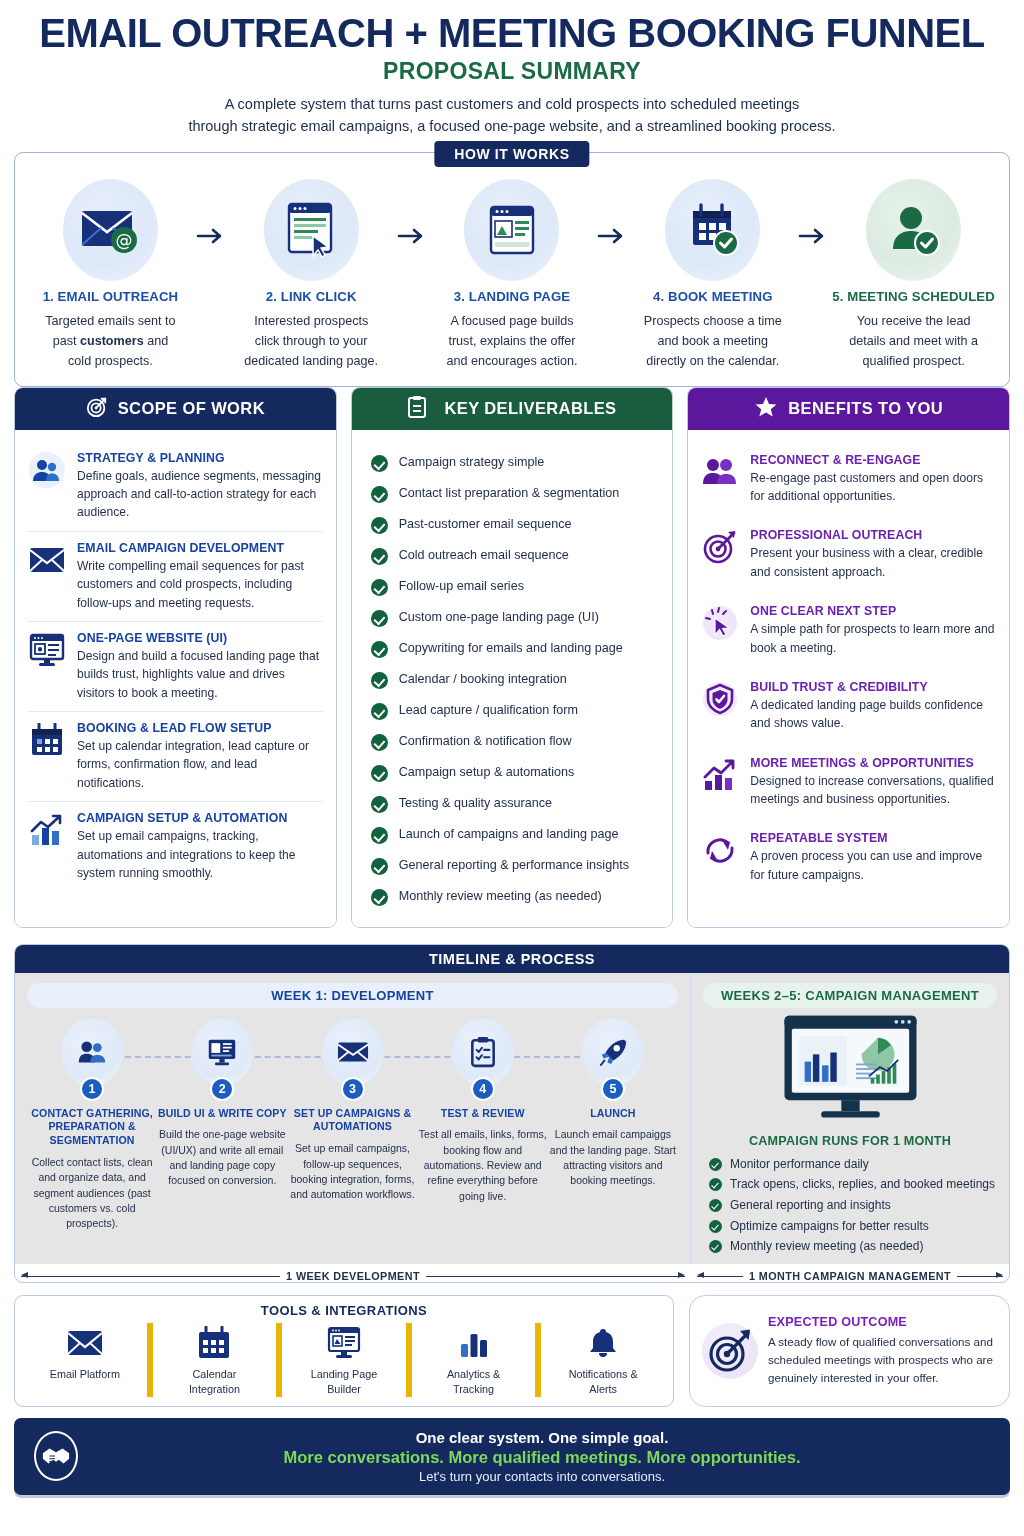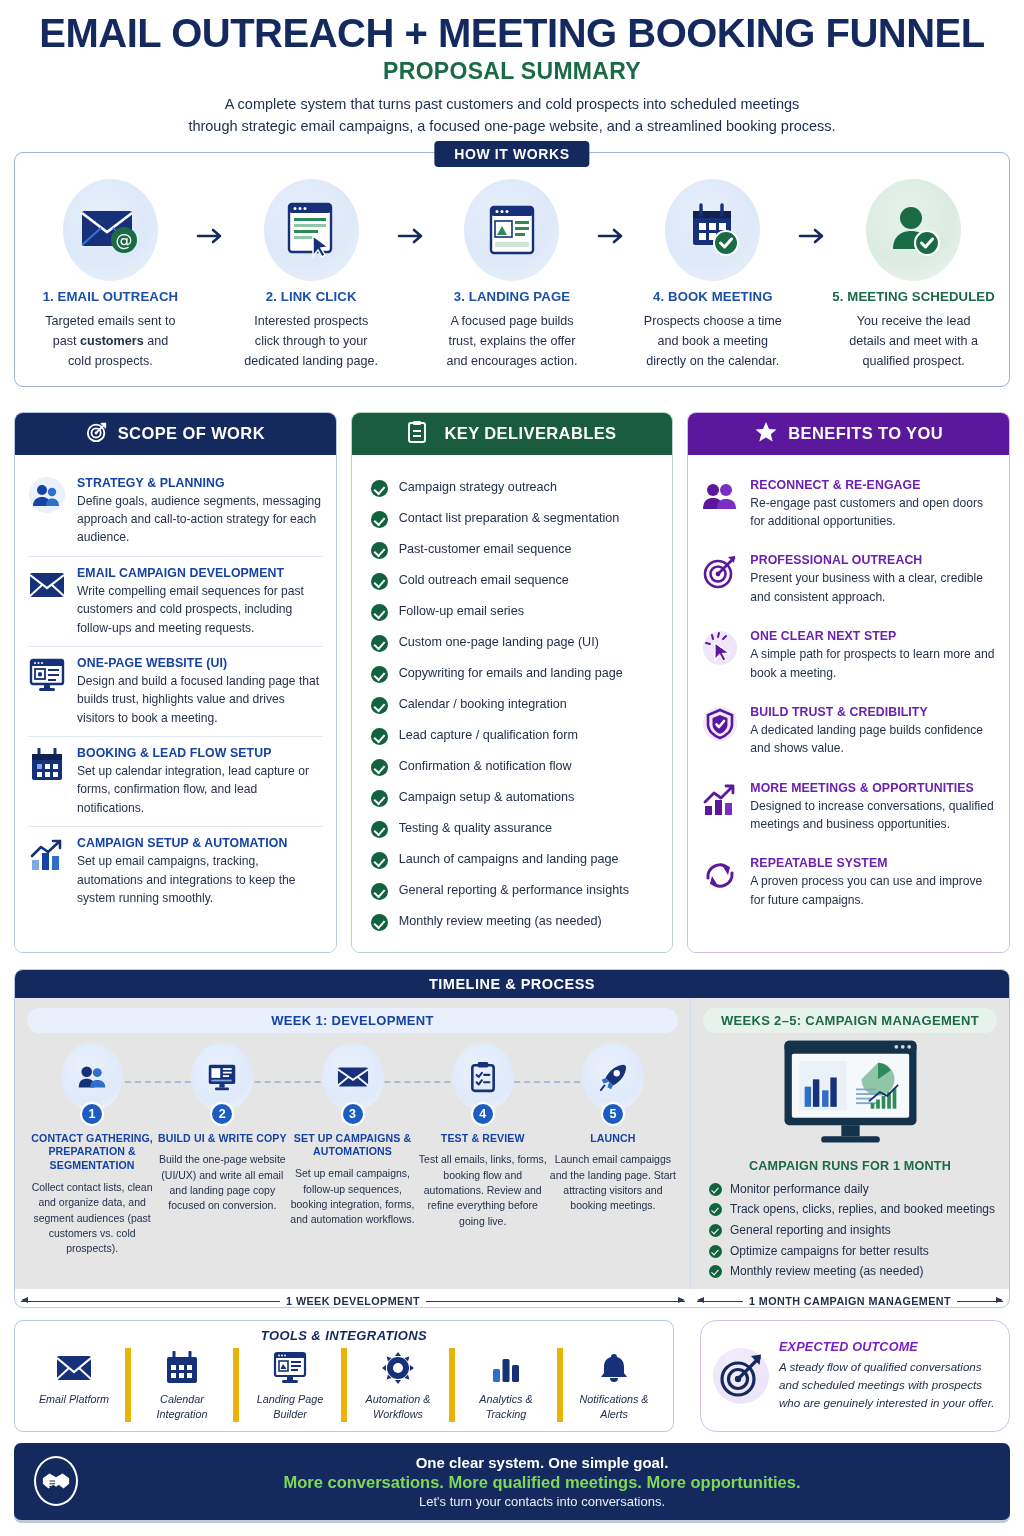--- a/index.html
+++ b/index.html
@@ -53,21 +53,21 @@
   }
   .hiw-title {
     font-size: 13.2px; font-weight: 700; color: #1b4fa8; letter-spacing: 0.1px;
     margin-bottom: 7px;
   }
   .hiw-title.green { color: #1a6b45; }
   .hiw-desc { font-size: 12.6px; line-height: 1.62; color: #24314d; }
   .hiw-desc b { font-weight: 700; }
 
   
-  .cols { display: flex; gap: 14px; margin-top: 25px; align-items: stretch; }
+  .cols { display: flex; gap: 14px; margin-top: 0; align-items: stretch; }
   .col { flex: 1; border-radius: 9px; overflow: hidden; display: flex; flex-direction: column; }
   .col.navy  { border: 1.4px solid #b9c8e4; }
   .col.green { border: 1.4px solid #b6d2c2; }
   .col.purp  { border: 1.4px solid #d0bce6; }
   .col-hd {
     display: flex; align-items: center; justify-content: center; gap: 10px;
     height: 42px; color: #fff; font-size: 16.5px; font-weight: 800; letter-spacing: 0.4px;
   }
   .col-hd.navy  { background: #14295e; }
   .col-hd.green { background: #1a5c3e; gap: 17px; }
@@ -154,21 +154,21 @@
   .mlist { padding-left: 6px; }
   .mli { display: flex; gap: 8px; align-items: flex-start; padding: 2.2px 0; text-align: left; }
   .mchk { flex: 0 0 13px; width: 13px; height: 13px; border-radius: 50%; background: #13623f; position: relative; margin-top: 2px; }
   .mchk::after {
     content:""; position:absolute; left:4px; top:3px; width:3px; height:6px;
     border: solid #fff; border-width: 0 1.7px 1.7px 0; transform: rotate(42deg);
   }
   .mli span { font-size: 12px; color: #22304c; line-height: 1.35; }
 
   
-  .bot { display: flex; gap: 26px; margin-top: 12px; font-style: italic; }
+  .bot { display: flex; gap: 15px; margin-top: 12px; }
   .tools { flex: 0 0 660px; border: 1.4px solid #b9c8e4; border-radius: 9px; padding: 7px 8px 9px; }
   .tools-t { text-align: center; font-size: 13px; font-weight: 800; color: #14295e; letter-spacing: 0.4px; margin-bottom: 5px; }
   .tools-row { display: flex; }
   .tool { flex: 1; text-align: center; padding: 0 4px; }
   .tool + .tool { border-left: 6px solid #eab308; }
   .tool-ic { height: 40px; display: flex; align-items: center; justify-content: center; }
   .tool-l { font-size: 10.8px; color: #22304c; line-height: 1.35; margin-top: 4px; }
   .outcome {
     flex: 1; border: 1.4px solid #d5c3e8; border-radius: 16px;
     display: flex; align-items: center; gap: 10px; padding: 10px 12px;
@@ -459,21 +459,21 @@
               <rect x="6" y="1" width="8" height="4" rx="1.2" fill="#fff"></rect>
               <path d="M6 11 h8 M6 16 h8" stroke="#fff" stroke-width="1.8"></path>
             </svg>
         </span>
         <span>KEY DELIVERABLES</span>
       </div>
       <div class="col-bd">
         <div class="dlist" id="deliverables-list">
             <div class="dli">
               <span class="chk"></span>
-              <span>Campaign strategy outreach</span>
+              <span>Campaign strategy simple</span>
             </div>
             <div class="dli">
               <span class="chk"></span>
               <span>Contact list preparation &amp; segmentation</span>
             </div>
             <div class="dli">
               <span class="chk"></span>
               <span>Past-customer email sequence</span>
             </div>
             <div class="dli">
@@ -838,30 +838,20 @@
                 <rect x="19" y="10" width="10" height="2" fill="#16317a"></rect>
                 <rect x="19" y="14" width="10" height="2" fill="#16317a"></rect>
                 <rect x="19" y="18" width="7" height="2" fill="#16317a"></rect>
                 <rect x="15" y="25" width="6" height="4" fill="#16317a"></rect>
                 <rect x="10" y="29" width="16" height="3" rx="1.5" fill="#16317a"></rect>
               </svg>
           </div>
           <div class="tool-l"><span>Landing Page</span><br><span>Builder</span></div>
         </div>
 
-        <div class="tool">
-          <div class="tool-ic">
-            <svg width="34" height="34" viewBox="0 0 34 34">
-                <path d="M17 1 l3 4 h-6 z M17 33 l-3 -4 h6 z M1 17 l4 -3 v6 z M33 17 l-4 3 v-6 z M5.6 5.6 l5 1.4 l-3.6 3.6 z M28.4 28.4 l-5 -1.4 l3.6 -3.6 z M28.4 5.6 l-1.4 5 l-3.6 -3.6 z M5.6 28.4 l1.4 -5 l3.6 3.6 z" fill="#16317a"></path>
-                <circle cx="17" cy="17" r="11" fill="#16317a"></circle>
-                <circle cx="17" cy="17" r="5" fill="#fff"></circle>
-              </svg>
-          </div>
-          <div class="tool-l"><span>Automation &amp;</span><br><span>Workflows</span></div>
-        </div>
 
         <div class="tool">
           <div class="tool-ic">
             <svg width="32" height="30" viewBox="0 0 32 30">
                 <rect x="3" y="16" width="7" height="13" rx="1.5" fill="#2f6fc9"></rect>
                 <rect x="12.5" y="6" width="7" height="23" rx="1.5" fill="#16317a"></rect>
                 <rect x="22" y="12" width="7" height="17" rx="1.5" fill="#16317a"></rect>
               </svg>
           </div>
           <div class="tool-l"><span>Analytics &amp;</span><br><span>Tracking</span></div>

